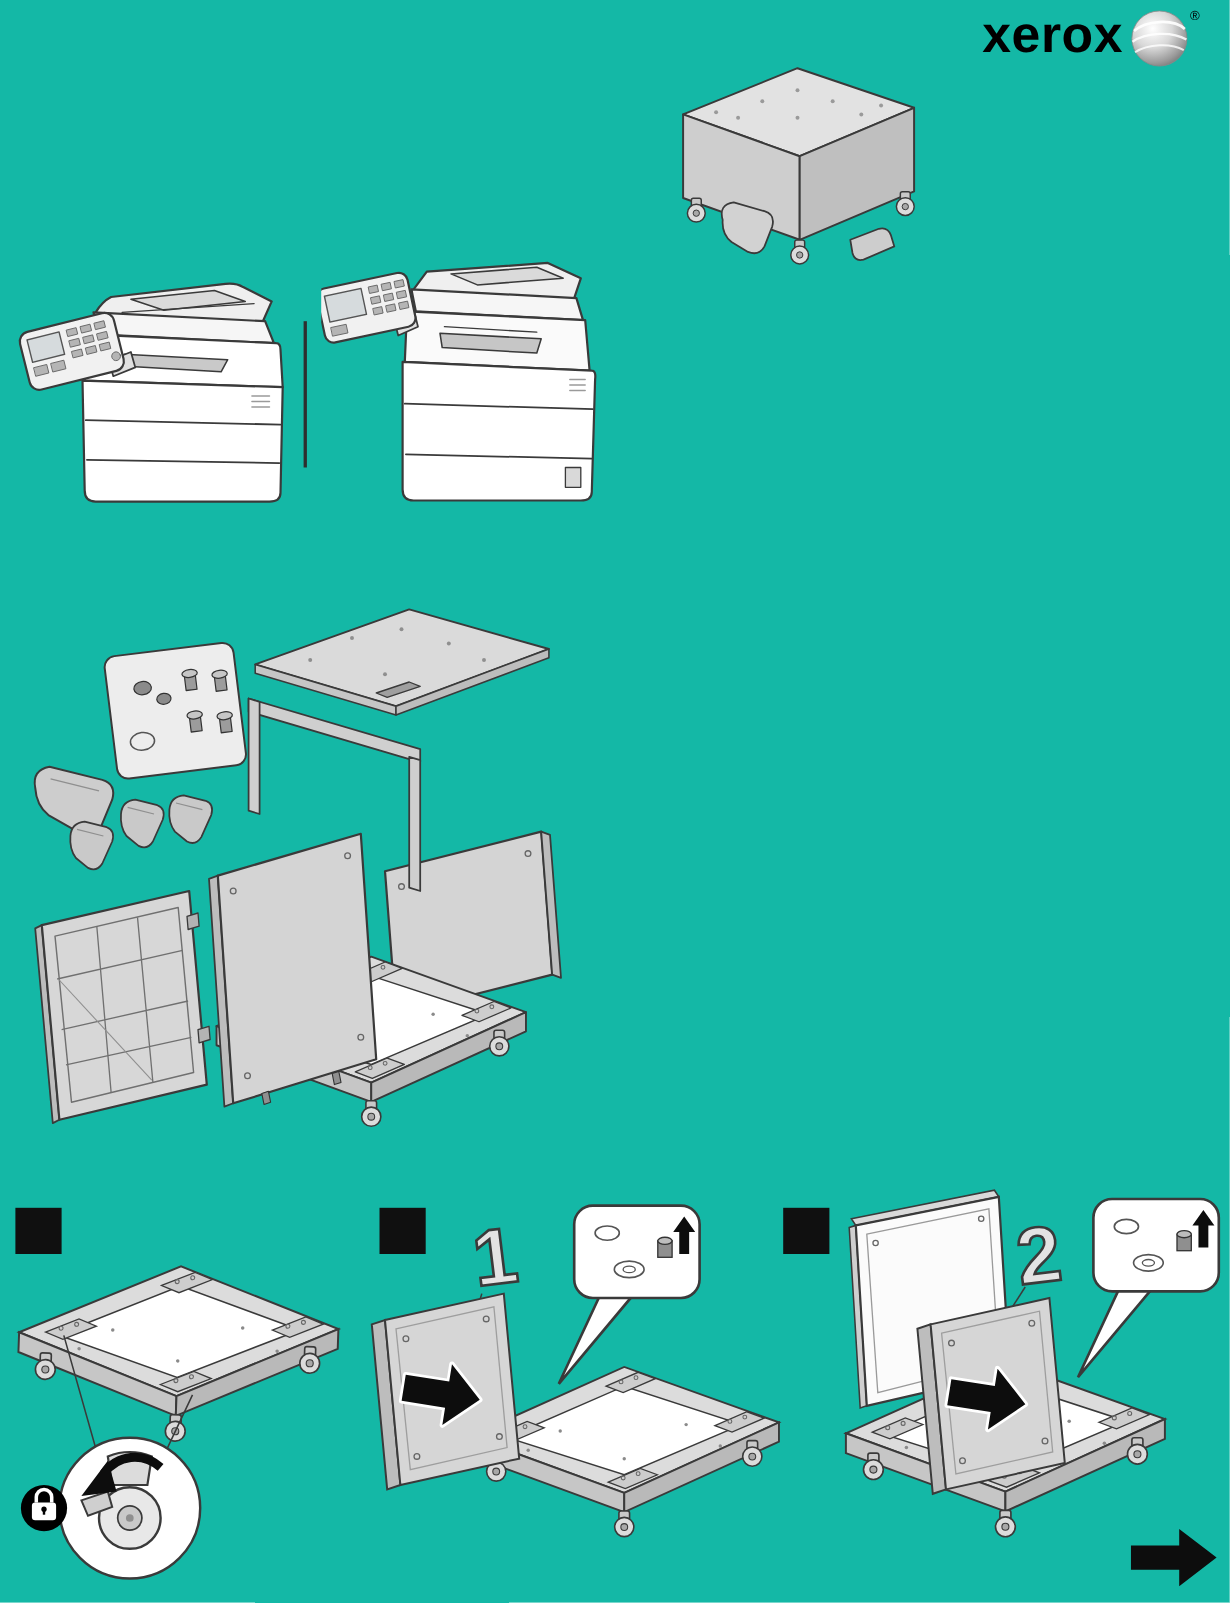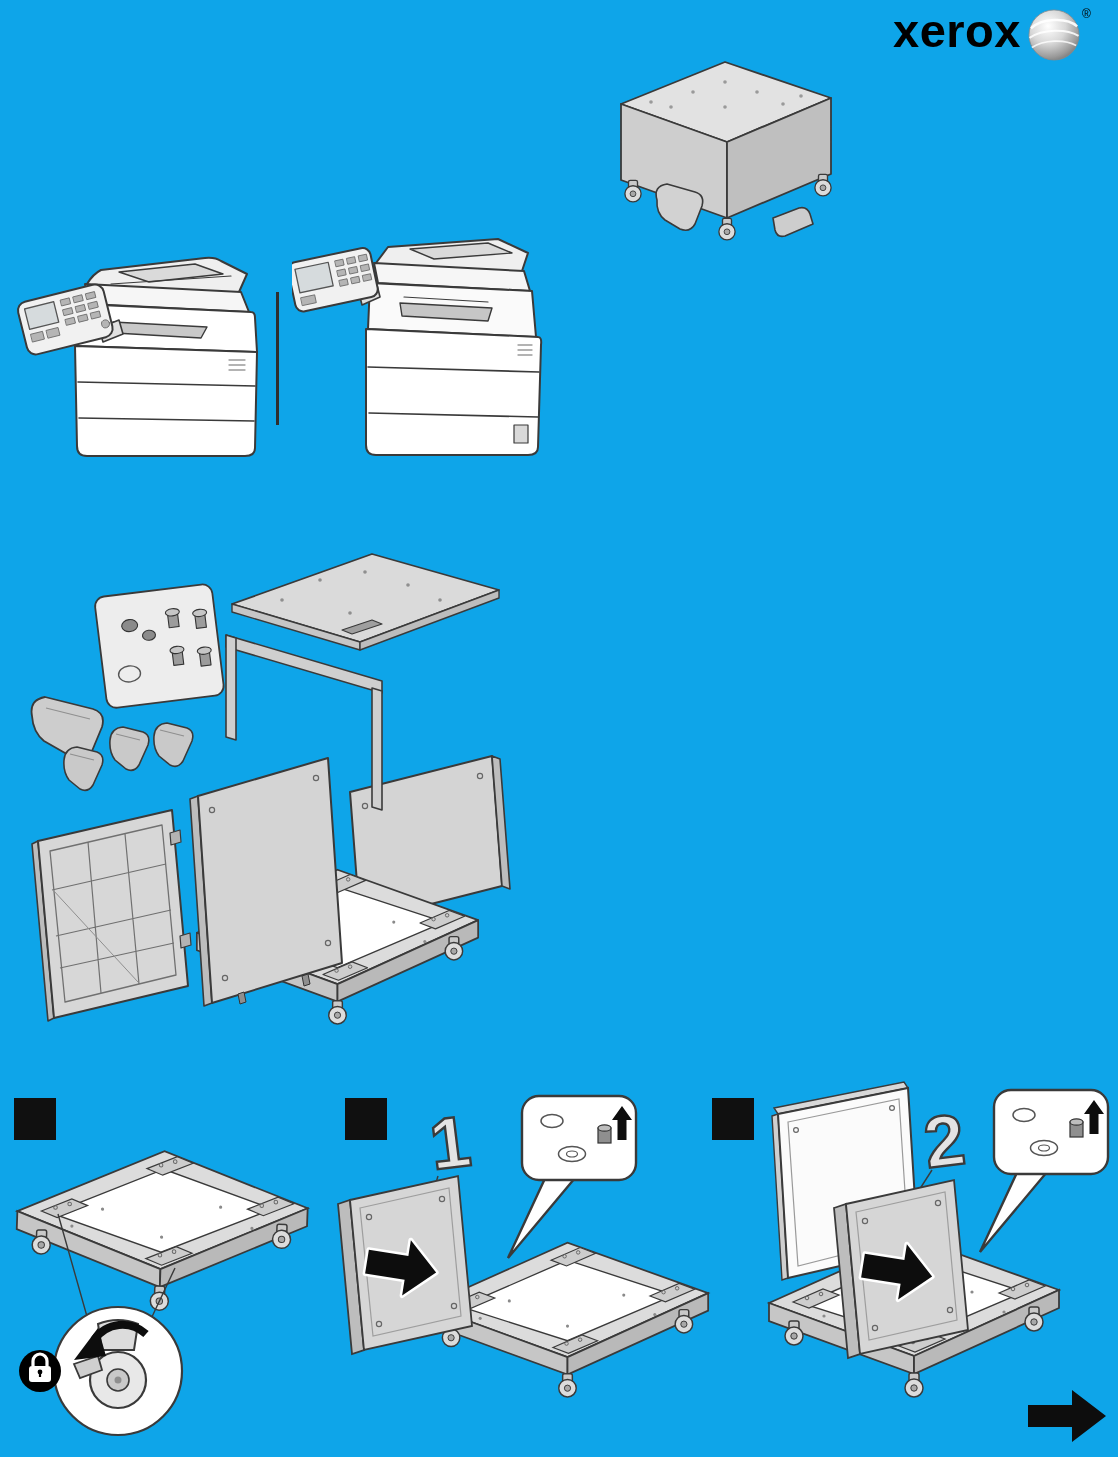--- a/index.html
+++ b/index.html
@@ -1,16 +1,16 @@
 <!DOCTYPE html>
 <html><head>
 <meta charset="utf-8">
 <style>
   html,body{margin:0;padding:0;background:#ffffff;}
-  .sheet{position:relative;width:1118px;height:1457px;background:#0ea5e9;
+  .sheet{position:relative;width:1118px;height:1457px;background:#14b8a6;
          font-family:"Liberation Sans",sans-serif;overflow:hidden;}
   .abs{position:absolute;}
   .logo{position:absolute;top:6px;left:893px;display:flex;align-items:flex-start;}
   .logo-text{font-size:47px;line-height:50px;font-weight:bold;color:#000;letter-spacing:.5px;}
   .logo-sphere{margin-left:7px;margin-top:3px;}
   .reg{font-size:12px;color:#000;margin-left:2px;margin-top:1px;}
   .badge{position:absolute;width:42px;height:42px;background:#101010;}
   .divider{position:absolute;left:276px;top:292px;width:3px;height:133px;background:#2e2e2e;}
   svg{display:block;}
   .callout{font-family:"Liberation Sans",sans-serif;font-weight:bold;}

